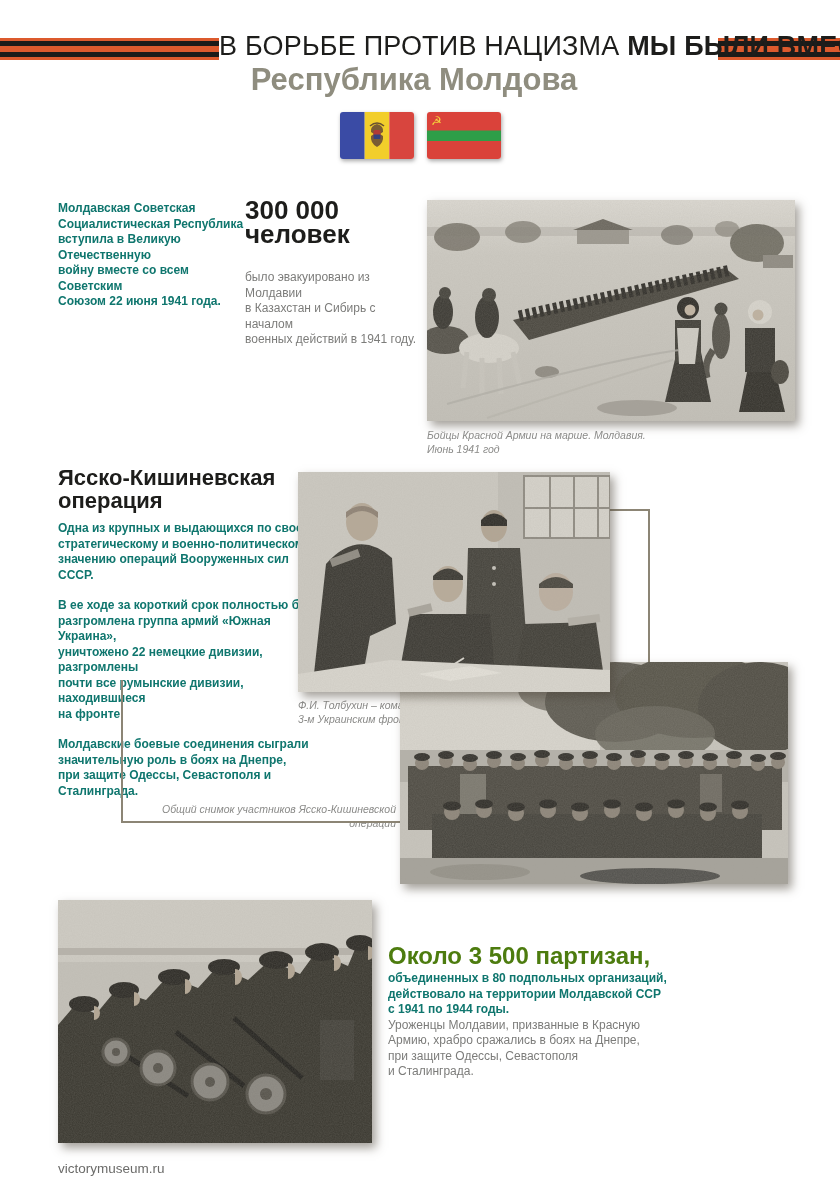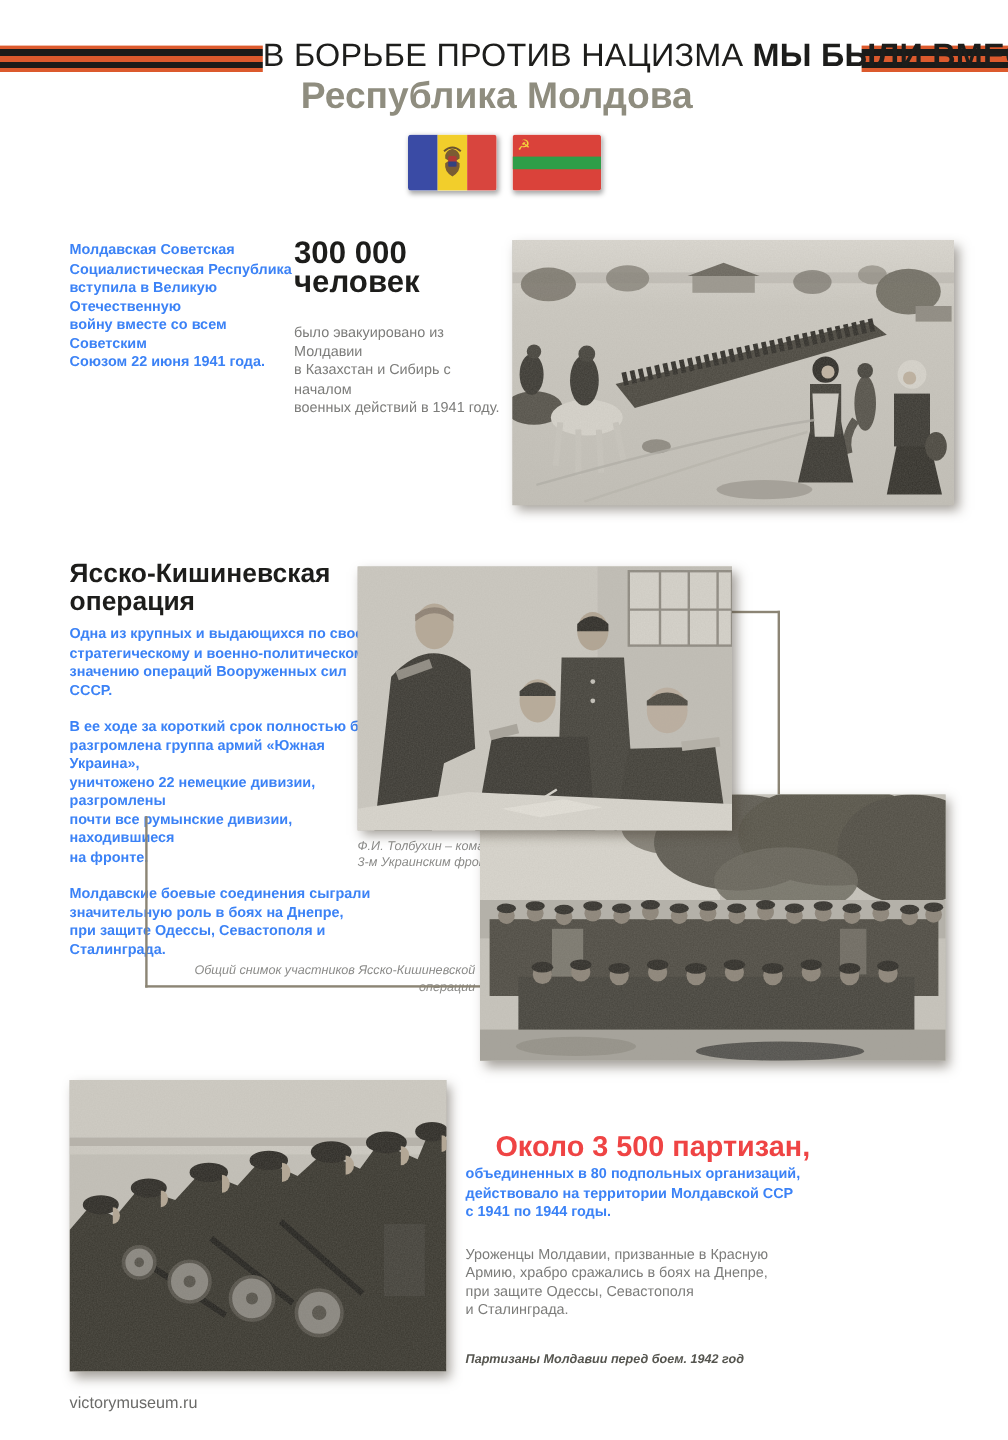--- a/index.html
+++ b/index.html
@@ -19,29 +19,29 @@
   .subtitle{position:absolute;left:0;top:62px;width:828px;margin:0;text-align:center;
     font-size:31px;font-weight:bold;color:#8f8d7f;}
   .flags{position:absolute;left:0;top:112px;width:840px;display:flex;
     justify-content:center;gap:13px;}
   .flag{width:74px;height:47px;border-radius:3px;overflow:hidden;
     box-shadow:1px 2px 4px rgba(0,0,0,.35);}
   .flag svg{display:block;width:100%;height:100%;}
 
   
   .pre{white-space:pre-line;}
-  .bold-body{font-weight:bold;font-size:12px;line-height:15.5px;color:#3b82f6;}
+  .bold-body{font-weight:bold;font-size:12px;line-height:15.5px;color:#0f766e;}
   .gray-body{font-size:12px;line-height:15.5px;color:#7c7c7a;margin-top:24px;}
   .caption{font-style:italic;font-size:10.5px;line-height:13.5px;color:#8b8b89;}
   .caption-dark{font-style:italic;font-weight:bold;font-size:10.5px;line-height:13.5px;color:#55554f;}
 
   .abs{position:absolute;}
   .stat-value{margin:0 0 3px 0;font-size:26px;line-height:24px;font-weight:bold;color:#1d1d1b;}
   .sec2-heading{margin:0 0 9px 0;font-size:22px;line-height:23px;font-weight:bold;color:#1d1d1b;}
-  .sec3-heading{margin:7px 0 2px 0;font-size:24px;line-height:26px;font-weight:bold;color:#ef4444;text-align:center;}
+  .sec3-heading{margin:7px 0 2px 0;font-size:24px;line-height:26px;font-weight:bold;color:#4d7c0f;}
   .para{margin:0 0 15px 0;}
 
   
   .photo{position:absolute;box-shadow:4px 5px 9px rgba(75,68,56,.5);background:#c6c3bb;}
   .photo svg{display:block;width:100%;height:100%;}
   #photo-march{left:427px;top:200px;width:368px;height:221px;}
   #photo-tolbukhin{left:298px;top:472px;width:312px;height:220px;z-index:3;}
   #photo-group{left:400px;top:662px;width:388px;height:222px;z-index:2;}
   #photo-partisans{left:58px;top:900px;width:314px;height:243px;}
 
@@ -162,20 +162,22 @@
       <circle cx="333" cy="112" r="12" fill="#d8d5cd"></circle>
       <circle cx="331" cy="115" r="5.5" fill="#bfb2a0"></circle>
       <ellipse cx="353" cy="172" rx="9" ry="12" fill="#4a473f"></ellipse>
 
       <path d="M20 204 Q170 162 252 150" stroke="#b2afa7" stroke-width="2" fill="none" opacity=".8"></path>
       <path d="M60 218 Q190 175 246 160" stroke="#b8b5ad" stroke-width="2" fill="none" opacity=".7"></path>
       <ellipse cx="210" cy="208" rx="40" ry="8" fill="#8f8b82" opacity=".6"></ellipse>
       <rect width="368" height="221" filter="url(#grain)"></rect>
     </svg>
   </div>
+  <div class="abs pre caption" id="caption-march">Бойцы Красной Армии на марше. Молдавия.
+Июнь 1941 год</div>
 
   <div class="abs" id="operation-block">
     <h3 class="sec2-heading pre">Ясско-Кишиневская
 операция</h3>
     <p class="para pre bold-body">Одна из крупных и выдающихся по своему
 стратегическому и военно-политическому
 значению операций Вооруженных сил СССР.</p>
     <p class="para pre bold-body">В ее ходе за короткий срок полностью была
 разгромлена группа армий «Южная Украина»,
 уничтожено 22 немецкие дивизии, разгромлены
@@ -358,22 +360,21 @@
       <rect x="262" y="120" width="34" height="60" fill="#43413a"></rect>
       <rect width="314" height="243" filter="url(#grain)"></rect>
     </svg>
   </div>
 
   <div class="abs" id="partisans-block">
     <h3 class="sec3-heading">Около 3 500 партизан,</h3>
     <div class="pre bold-body">объединенных в 80 подпольных организаций,
 действовало на территории Молдавской ССР
 с 1941 по 1944 годы.</div>
-    <div class="pre gray-body" style="margin-top:20px;">Уроженцы Молдавии, призванные в Красную
+    <div class="pre gray-body" style="margin-top:0;">Уроженцы Молдавии, призванные в Красную
 Армию, храбро сражались в боях на Днепре,
 при защите Одессы, Севастополя
 и Сталинграда.</div>
-    <div class="pre caption-dark" style="margin-top:27px;">Партизаны Молдавии перед боем. 1942 год</div>
   </div>
 
   <div class="abs" id="footer-site">victorymuseum.ru</div>
 
 </div>
 
 </body></html>

